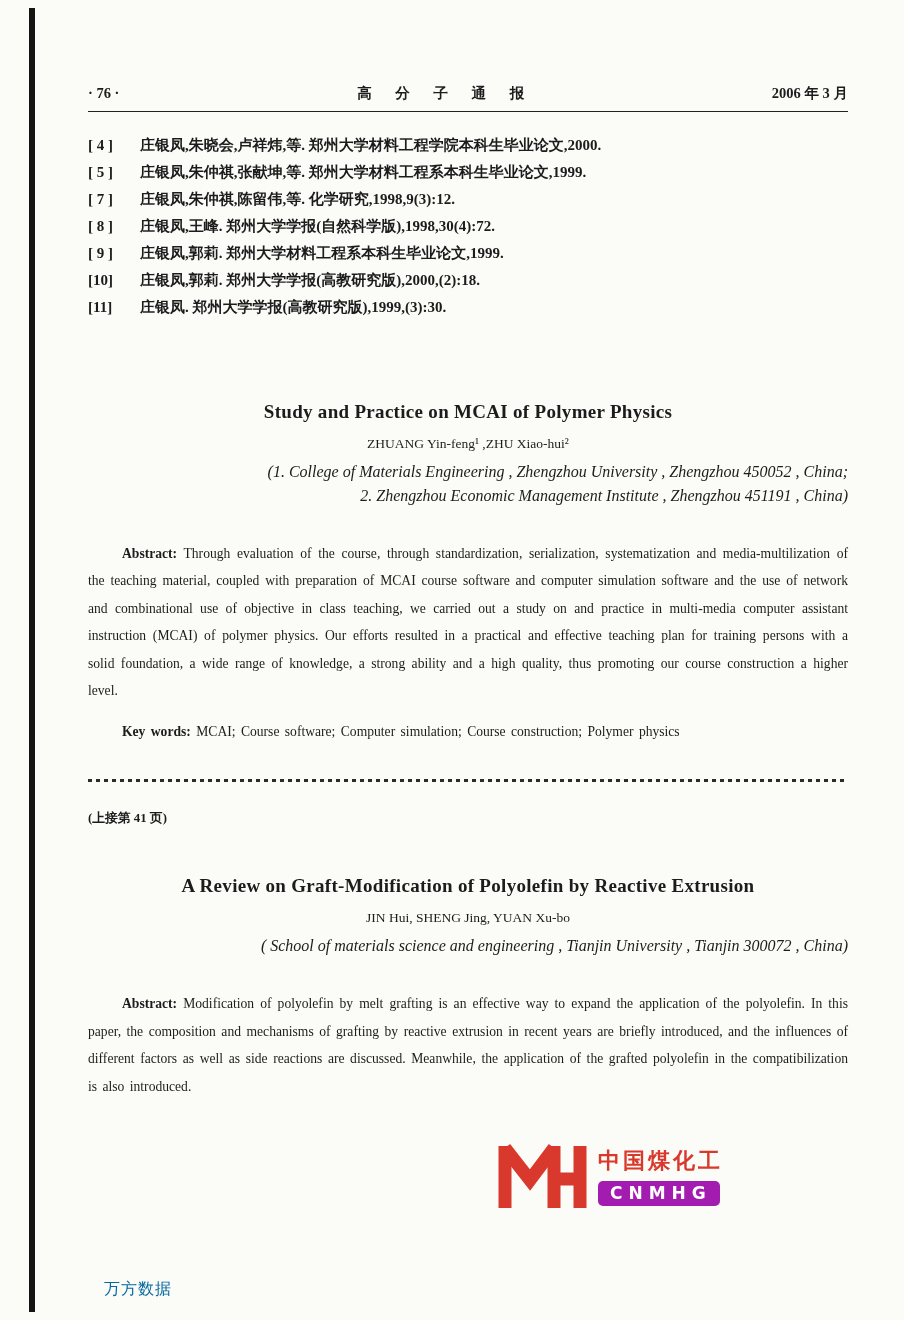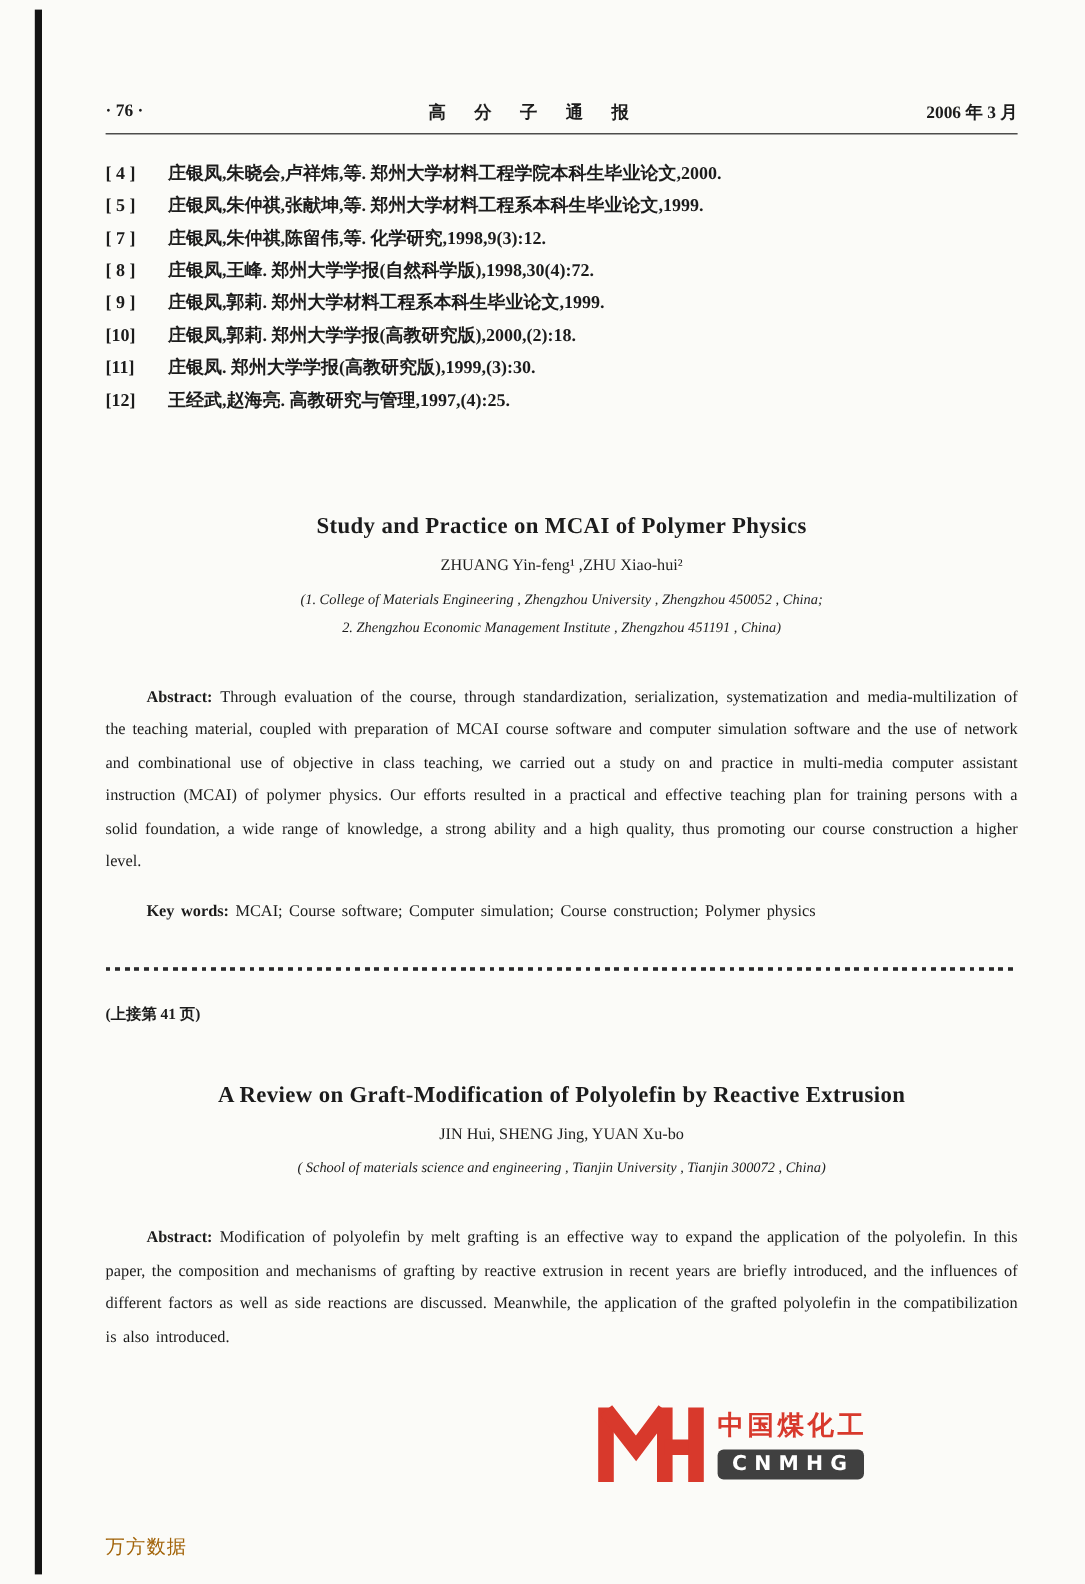--- a/index.html
+++ b/index.html
@@ -48,23 +48,23 @@
     letter-spacing: 0.3px;
   }
   .article2 .article-title { margin-top: 48px; }
   .authors {
     margin-top: 8px;
     text-align: center;
     font-size: 13.5px;
   }
   .affiliations {
     margin-top: 8px;
-    text-align: center;
+    text-align: right;
     font-style: italic;
-    font-size: 12px;
+    font-size: 16px;
     line-height: 24px;
   }
   .abstract {
     margin-top: 32px;
     font-size: 13.6px;
     line-height: 27.5px;
     text-align: justify;
     text-indent: 34px;
     word-spacing: 2px;
   }
@@ -95,36 +95,36 @@
   }
   .logo-text { display: flex; flex-direction: column; gap: 5px; justify-content: center; }
   .logo-cn {
     color: #d8392c;
     font-size: 22px;
     font-weight: 600;
     letter-spacing: 3px;
     font-family: "DejaVu Sans", sans-serif;
   }
   .logo-en {
-    background: #404040;
+    background: #a21caf;
     color: #ffffff;
     font-family: "DejaVu Sans", sans-serif;
     font-size: 17px;
     font-weight: bold;
     letter-spacing: 6px;
     padding: 2px 8px 3px 12px;
     border-radius: 5px;
     width: fit-content;
   }
   .watermark {
     position: absolute;
-    left: 88px; bottom: 20px;
+    left: 104px; bottom: 20px;
     font-family: "DejaVu Sans", sans-serif;
     font-size: 16px;
-    color: #a16207;
+    color: #0369a1;
     letter-spacing: 1px;
   }
 </style>
 </head>
 <body>
 
 <div class="scan-bar"></div>
 
 <div class="content">
 
@@ -148,23 +148,20 @@
       <span class="ref-label">[ 8 ]</span><span class="ref-text">庄银凤,王峰. 郑州大学学报(自然科学版),1998,30(4):72.</span>
     </div>
     <div class="ref-row">
       <span class="ref-label">[ 9 ]</span><span class="ref-text">庄银凤,郭莉. 郑州大学材料工程系本科生毕业论文,1999.</span>
     </div>
     <div class="ref-row">
       <span class="ref-label">[10]</span><span class="ref-text">庄银凤,郭莉. 郑州大学学报(高教研究版),2000,(2):18.</span>
     </div>
     <div class="ref-row">
       <span class="ref-label">[11]</span><span class="ref-text">庄银凤. 郑州大学学报(高教研究版),1999,(3):30.</span>
-    </div>
-    <div class="ref-row">
-      <span class="ref-label">[12]</span><span class="ref-text">王经武,赵海亮. 高教研究与管理,1997,(4):25.</span>
     </div>
   </section>
 
   <article class="article1">
     <h1 class="article-title">Study and Practice on MCAI of Polymer Physics</h1>
     <div class="authors">ZHUANG Yin-feng¹ ,ZHU Xiao-hui²</div>
     <div class="affiliations">
       <div>(1. College of Materials Engineering , Zhengzhou University , Zhengzhou 450052 , China;</div>
       <div>2. Zhengzhou Economic Management Institute , Zhengzhou 451191 , China)</div>
     </div>

